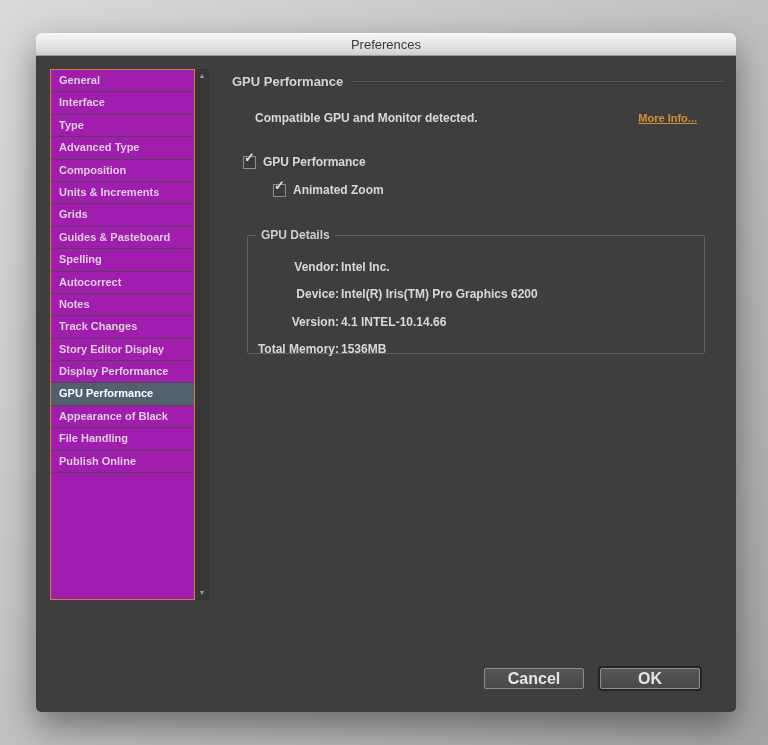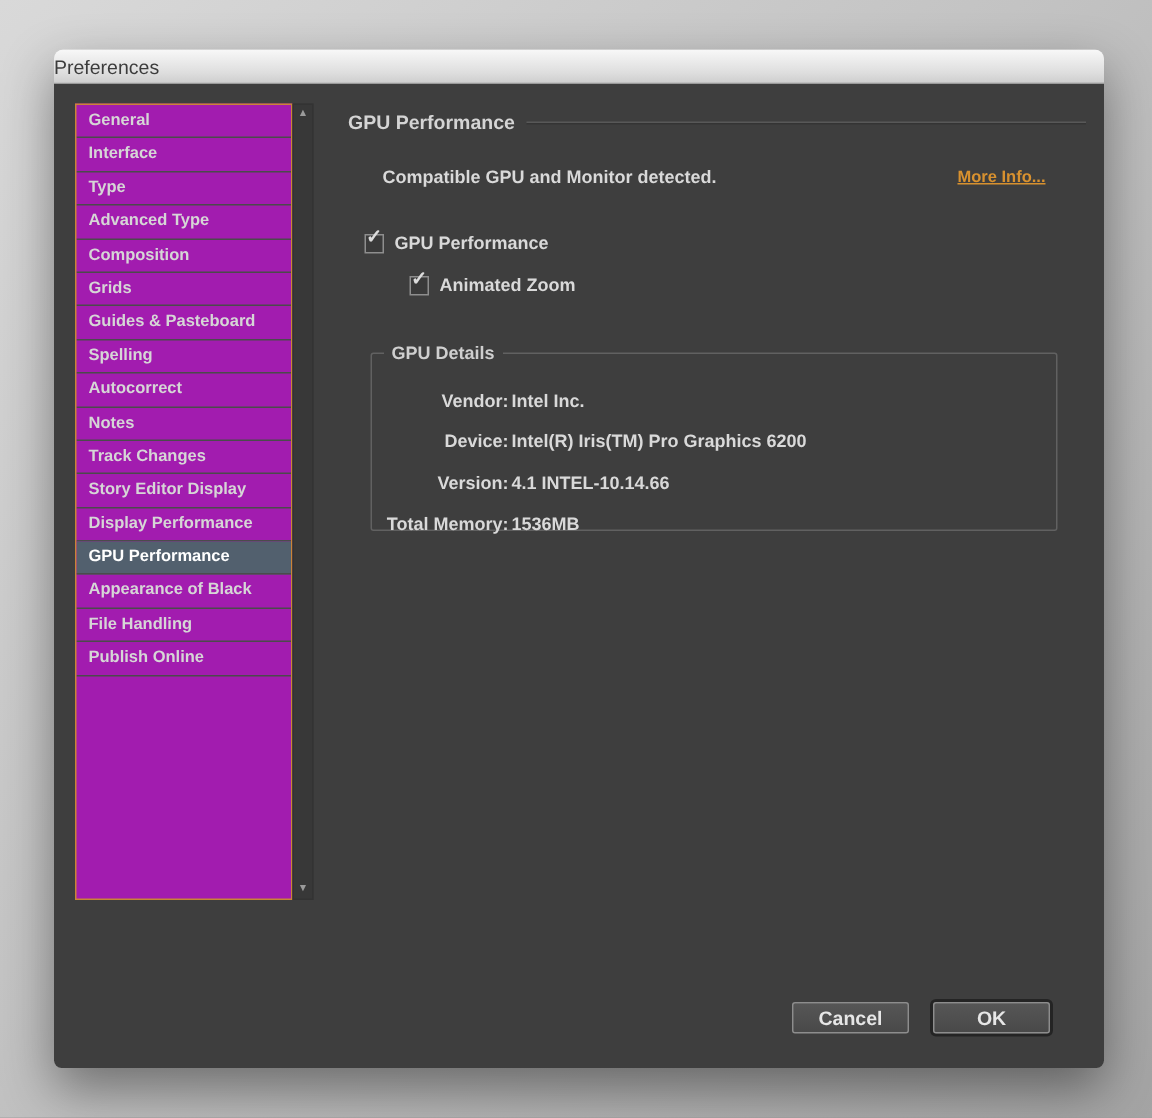--- a/index.html
+++ b/index.html
@@ -4,21 +4,21 @@
 <style>
   html,body{margin:0;padding:0;width:768px;height:745px;overflow:hidden;
     font-family:"Liberation Sans", sans-serif;}
   body{background:linear-gradient(135deg,#d9d9d9 0%,#c3c3c3 45%,#a4a4a4 100%);}
 
   .dialog{position:absolute;left:36px;top:33px;width:700px;height:679px;
     border-radius:6px 6px 5px 5px;box-shadow:0 14px 34px rgba(0,0,0,.42);}
   .titlebar{height:22px;border-radius:6px 6px 0 0;
     background:linear-gradient(#f8f8f8,#dedede 70%,#cfcfcf);
     border-bottom:1px solid #9a9a9a;
-    display:flex;align-items:center;justify-content:flex-start;
+    display:flex;align-items:center;justify-content:center;
     font-size:13px;color:#3c3c3c;}
   .dlg-body{position:relative;height:656px;background:#3e3e3e;
     border-radius:0 0 5px 5px;}
 
   
   .cat-list{position:absolute;left:14px;top:13px;width:143px;height:529px;
     border:1px solid #c98536;background:#a21caf;overflow:hidden;}
   .cat-item{height:21.4px;line-height:21.4px;padding-left:8px;
     font-size:11px;font-weight:700;color:#d6d6d6;
     border-bottom:1px solid #4b4b4b;cursor:default;}
@@ -59,21 +59,21 @@
   fieldset.gpu-details legend{font-size:12px;font-weight:700;color:#cfcfcf;
     margin-left:8px;padding:0 5px;}
   .detail-row{display:flex;height:27.5px;align-items:flex-end;}
   .detail-label{width:91px;text-align:right;font-size:12px;font-weight:700;
     color:#d9d9d9;flex:0 0 91px;}
   .detail-value{margin-left:2px;font-size:12px;font-weight:700;color:#d9d9d9;}
 
   
   .footer{position:absolute;right:36px;top:612px;display:flex;gap:16px;
     align-items:center;}
-  .btn{width:78px;height:21px;font-size:13px;font-weight:700;color:#e6e6e6;
+  .btn{width:100px;height:21px;font-size:16px;font-weight:700;color:#e6e6e6;
     background:linear-gradient(#565656,#494949);border:1px solid #8d8d8d;
     border-radius:2px;display:flex;align-items:center;justify-content:center;
     cursor:pointer;box-sizing:border-box;}
   .btn.default{box-shadow:0 0 0 2px #242424;}
 </style>
 </head>
 <body>
 
 <div class="dialog">
   <div class="titlebar">
@@ -81,20 +81,21 @@
   </div>
 
   <div class="dlg-body">
 
     <div class="cat-list">
         <div class="cat-item">General</div>
         <div class="cat-item">Interface</div>
         <div class="cat-item">Type</div>
         <div class="cat-item">Advanced Type</div>
         <div class="cat-item">Composition</div>
+        <div class="cat-item">Units &amp; Increments</div>
         <div class="cat-item">Grids</div>
         <div class="cat-item">Guides &amp; Pasteboard</div>
         <div class="cat-item">Spelling</div>
         <div class="cat-item">Autocorrect</div>
         <div class="cat-item">Notes</div>
         <div class="cat-item">Track Changes</div>
         <div class="cat-item">Story Editor Display</div>
         <div class="cat-item">Display Performance</div>
         <div class="cat-item selected">GPU Performance</div>
         <div class="cat-item">Appearance of Black</div>

